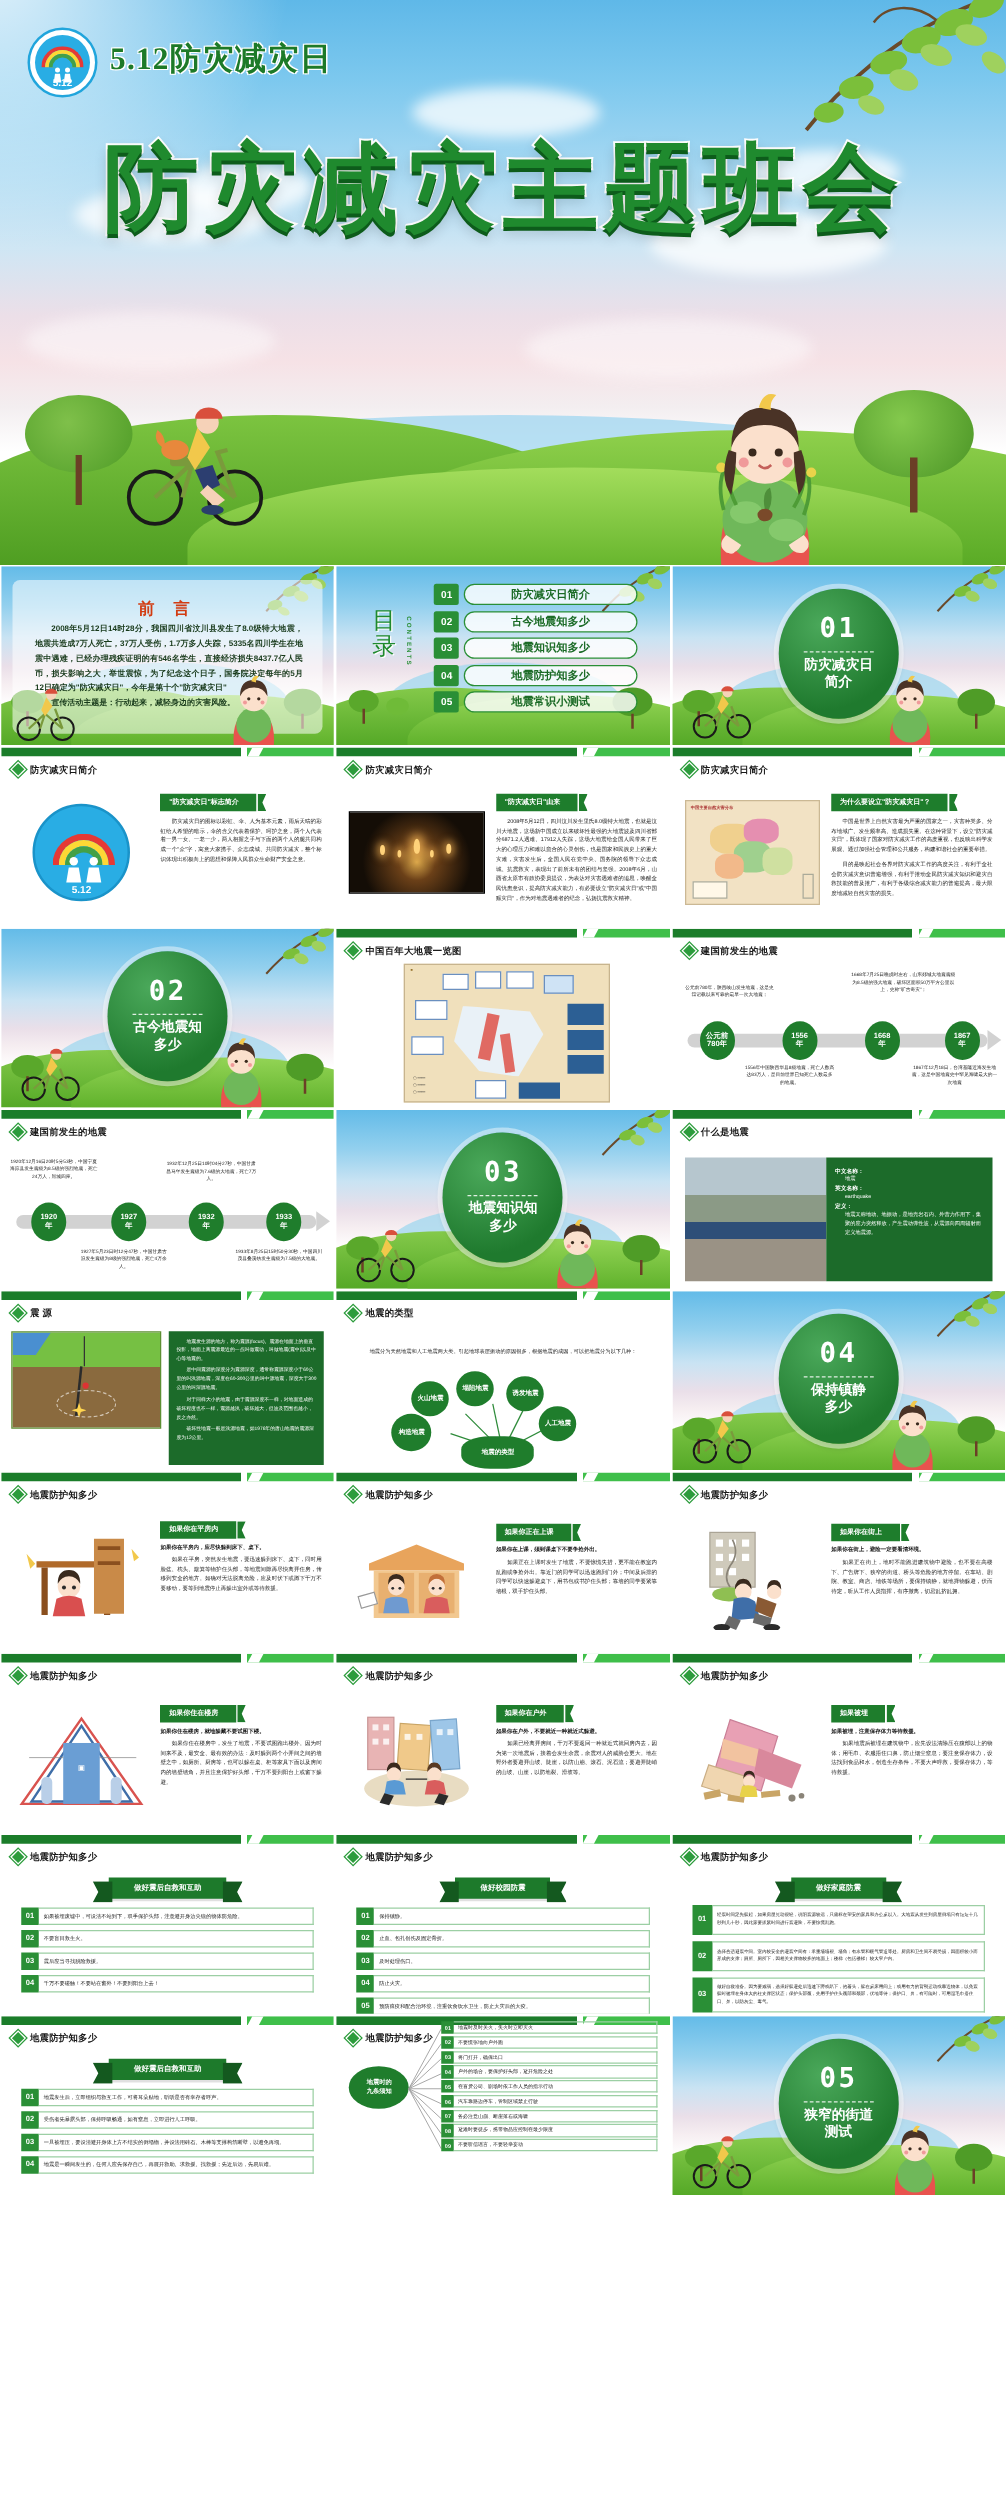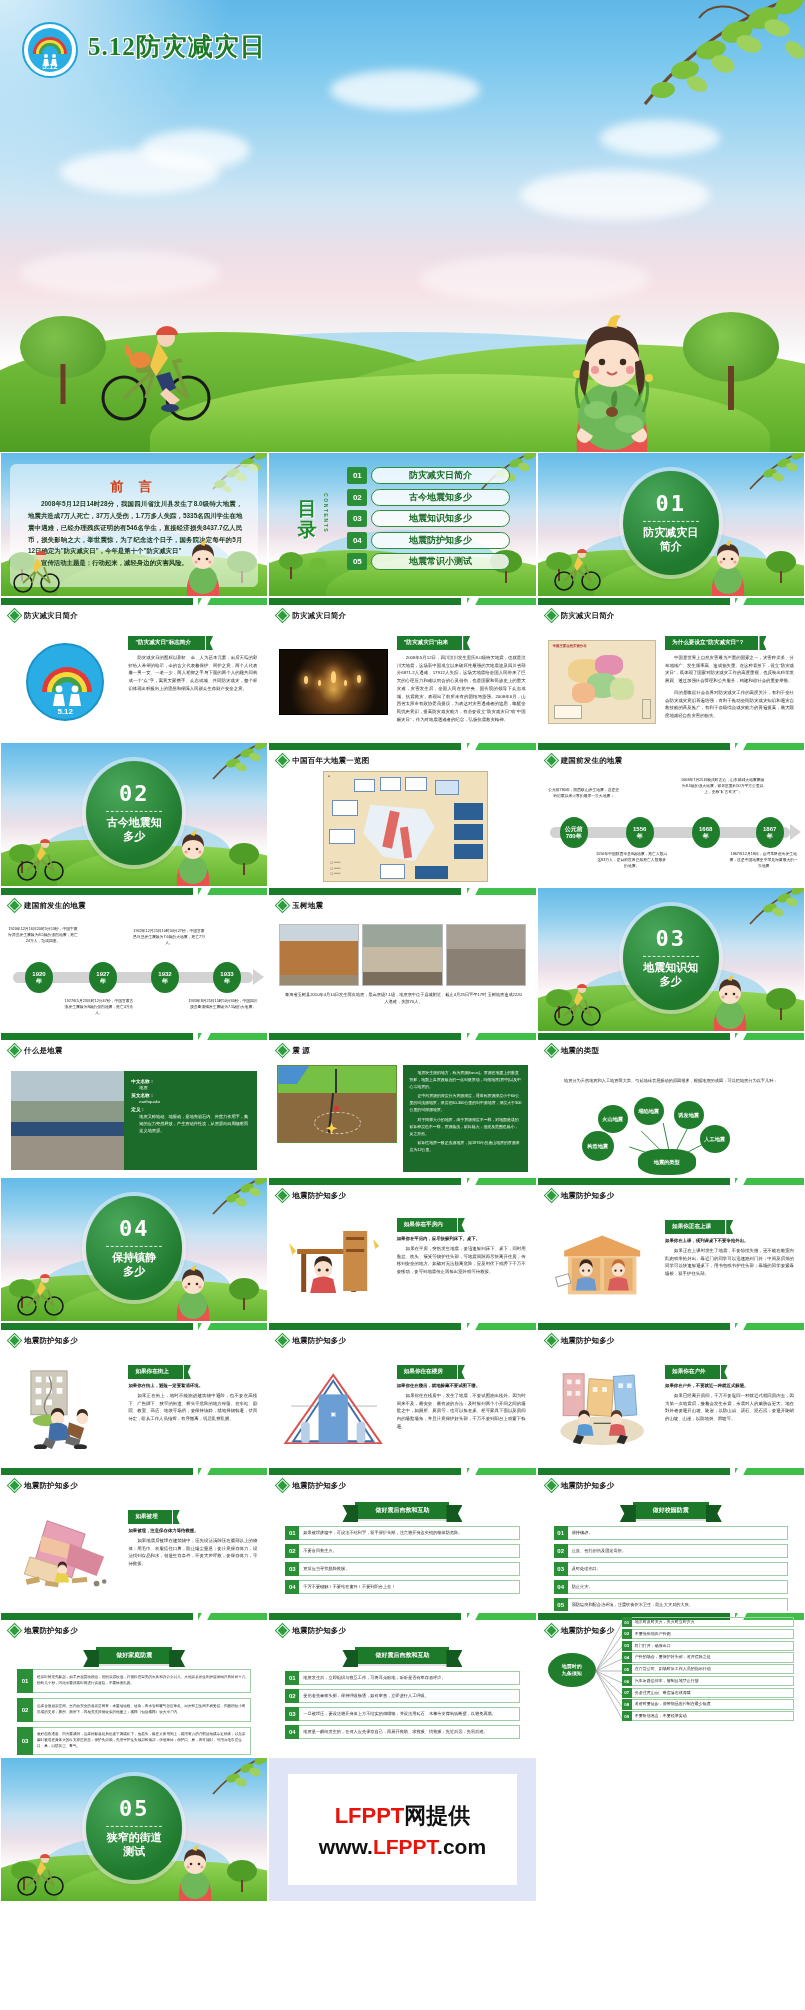--- a/index.html
+++ b/index.html
@@ -115,22 +115,22 @@
      background:rgba(255,255,255,.55); border-radius:6px; }
   .pref-title { position:absolute; left:0; right:0; top:14px; text-align:center;
      font-size:13px; font-weight:bold; color:#d23c12; letter-spacing:6px;
      font-family:"Liberation Serif","DejaVu Serif",serif; }
   .pref-body { position:absolute; left:18px; right:16px; top:34px; font-size:6.4px; line-height:1.85;
      color:#17391a; font-weight:bold; text-align:justify; }
   .pref-body .ind { display:block; text-indent:13px; }
 
   
   .toc-label { position:absolute; left:26px; top:34px; width:26px; text-align:center; }
-  .toc-cn { font-size:19px; font-weight:bold; color:#1f8a2e; letter-spacing:2px; line-height:1.1;
-     text-shadow:1px 1px 0 #fff;margin-top:12px; }
+  .toc-cn { font-size:19px; font-weight:normal; color:#1f8a2e; letter-spacing:2px; line-height:1.1;
+     text-shadow:1px 1px 0 #fff; }
   .toc-en { position:absolute; left:54px; top:40px; font-size:5px; color:#2a8f36; letter-spacing:1.6px;
      writing-mode:vertical-rl; font-weight:bold; }
   .toc-rows { position:absolute; left:78px; top:14px; right:26px; display:flex; flex-direction:column; gap:4.5px; }
   .toc-row { display:flex; align-items:stretch; height:17px; }
   .toc-n { width:20px; background:#2a8f36; color:#fff; font-size:8px; font-weight:bold;
      display:flex; align-items:center; justify-content:center; border-radius:2px; }
   .toc-txt { flex:1; margin-left:4px; background:rgba(255,255,255,.82); border:1px solid #2a8f36;
      border-radius:9px; display:flex; align-items:center; justify-content:center;
      font-size:9px; font-weight:bold; color:#1b6b26; }
 
@@ -243,20 +243,21 @@
             <path d="M3 6h4l1 7H2z"></path>
             <circle cx="13" cy="3" r="2"></circle>
             <path d="M11 6h4l1 7h-6z"></path>
           </g>
         </svg>
       <div class="logo-512">5.12</div>
     </div>
   </div>
 
   <div class="hero-brand">5.12防灾减灾日</div>
+  <div class="hero-title">防灾减灾主题班会</div>
 
   <div class="hill-back"></div>
   <div class="hill1"></div>
   <div class="hill2"></div>
   <div class="hill3"></div>
 
   <div class="tree" style="left:20px;bottom:66px;width:86px;height:70px;">
     <div class="crown" style="height:62px;background:radial-gradient(circle at 40% 35%,#7fc04a,#4f9c27);"></div>
     <div class="trunk" style="bottom:-18px;width:5px;height:40px;"></div>
   </div>
@@ -732,36 +733,20 @@
     </div>
     <div class="tl-dot" style="left:212px;">
       <span>1933</span>
         <span>年</span>
     </div>
     <div class="tl-note" style="left:62px;top:110px;">1927年5月23日时12分47秒，中国甘肃古浪发生震级为8级的强烈地震，死亡4万余人。</div>
     <div class="tl-note" style="left:186px;top:110px;">1933年8月25日15时50分30秒，中国四川茂县叠溪镇发生震级为7.5级的大地震。</div>
   </div>
 
 
-  <div class="slide">
-    <div class="topbar"></div>
-    <div class="s-head">
-      <span class="leaf-icon">
-          <span class="d1"></span>
-          <span class="d2"></span>
-        </span>
-      <span class="s-head-t">玉树地震</span>
-    </div>
-    <div class="photos">
-      <div style="background:linear-gradient(to bottom,#c9d4dc 0 26%,#b5793f 26% 84%,#9a8a72 84% 100%);"></div>
-      <div style="background:linear-gradient(to bottom,#9aa69a 0 36%,#c6b9a4 36% 78%,#7c6e5c 78% 100%);"></div>
-      <div style="background:linear-gradient(to bottom,#a8a094 0 40%,#8a8074 40% 100%);"></div>
-    </div>
-    <div class="cap">青海省玉树县2010年4月14日发生两次地震，最高震级7.1级，地震震中位于县城附近。截止4月25日下午17时 玉树地震造成2220人遇难，失踪70人。</div>
-  </div>
 
   <div class="slide cover">
     <svg class="mini-branch" viewBox="0 0 86 56">
       <path d="M86 2 C64 10 44 24 28 42" stroke="#6a4a2a" stroke-width="1.6" fill="none"></path>
       <g fill="#7bbf3a">
           <ellipse cx="76" cy="8" rx="7" ry="4" transform="rotate(-25 76 8)"></ellipse>
           <ellipse cx="62" cy="16" rx="7" ry="4" transform="rotate(-22 62 16)"></ellipse>
           <ellipse cx="48" cy="26" rx="7" ry="4" transform="rotate(-18 48 26)"></ellipse>
         </g>
       <g fill="#9fd15e">
@@ -1428,24 +1413,14 @@
           <circle cx="26" cy="19" r="1.3"></circle>
           <circle cx="34" cy="19" r="1.3"></circle>
         </g>
       <g fill="#f09a9a">
           <circle cx="23" cy="22" r="1.6"></circle>
           <circle cx="37" cy="22" r="1.6"></circle>
         </g>
     </svg>
   </div>
 
-  <div class="slide wm">
-    <div class="wm-inner">
-      <div class="wm1">
-        <span>LFPPT</span><span class="blk">网提供</span>
-      </div>
-      <div class="wm2">
-        <span>www.</span><span class="rd">LFPPT</span><span>.com</span>
-      </div>
-    </div>
-  </div>
 
 </div>
 
 </body></html>

